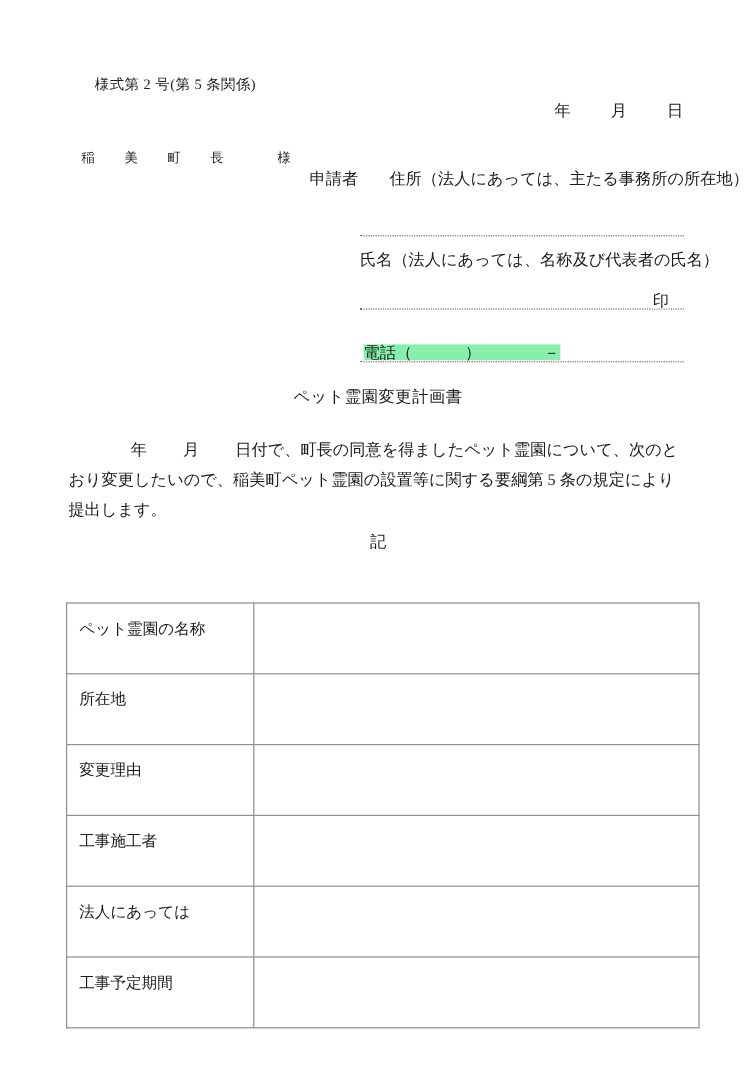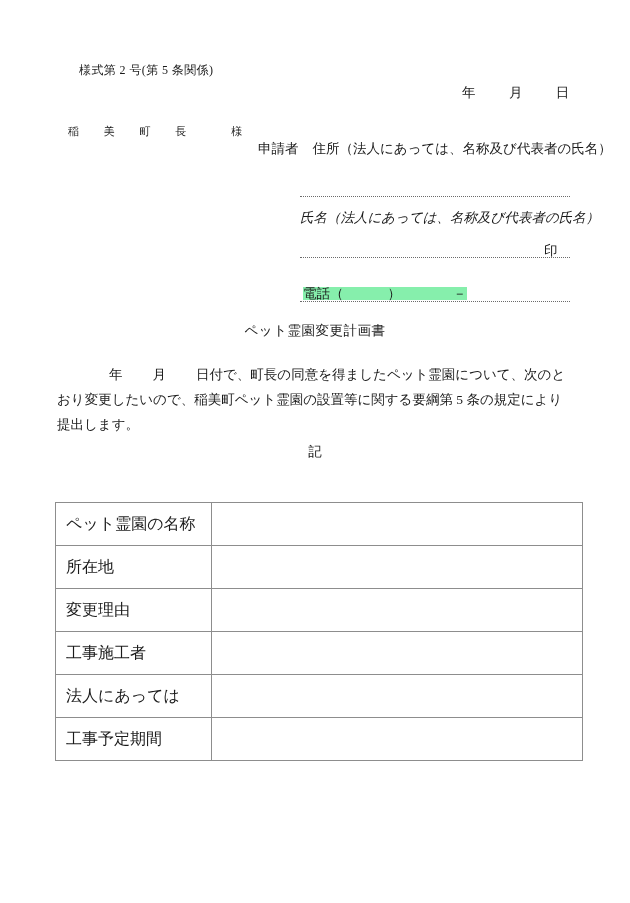--- a/index.html
+++ b/index.html
@@ -61,21 +61,21 @@
     width: 320px;
   }
   .applicant-row {
     font-size: 13.5px;
     white-space: nowrap;
     line-height: 1.0;
   }
   .applicant-label {
     display: inline-block;
   }
-  .applicant-role { margin-right: 14px; }
+  .applicant-role { margin-right: 26px; }
 
   
   .dotline {
     position: absolute;
     border-bottom: 1px dotted #6b6b6b;
     height: 0;
   }
   #dot-address {
     left: 300px;
     top: 196px;
@@ -167,22 +167,22 @@
     position: absolute;
     left: 55px;
     top: 502px;
     width: 517px;
     border-collapse: collapse;
     table-layout: fixed;
   }
   #form-table td {
     border: 1px solid #8d8d8d;
     height: 42px;
-    padding: 0 0 0 10px;
-    font-size: 16px;
+    padding: 0 0 16px 10px;
+    font-size: 13px;
     vertical-align: middle;
   }
   #form-table td.label-cell {
     width: 145px;
   }
   #form-table td.value-cell {
     width: 360px;
   }
 </style>
 </head>
@@ -197,27 +197,27 @@
     <span class="unit">月</span>
     <span class="unit">日</span>
   </div>
 
   <div class="abs" id="addressee">
     <span class="town">稲 美 町 長</span><span class="honorific">様</span>
   </div>
 
   <div class="abs" id="applicant-block">
     <div class="applicant-row">
-      <span class="applicant-label applicant-role">申請者</span><span class="applicant-label">住所（法人にあっては、名称及び代表者の氏名）</span>
+      <span class="applicant-label applicant-role">申請者</span><span class="applicant-label">住所（法人にあっては、主たる事務所の所在地）</span>
     </div>
   </div>
 
   <div class="dotline" id="dot-address"></div>
 
-  <div class="abs" style="left:300px; top:208px;font-style:italic;">
+  <div class="abs" style="left:300px; top:208px;">
     <span class="t135">氏名（法人にあっては、名称及び代表者の氏名）</span>
   </div>
 
   <div id="seal-row">
     <div class="rule"></div>
     <span class="seal-mark">印</span>
   </div>
 
   <div id="phone-row">
     <div class="rule"></div>

